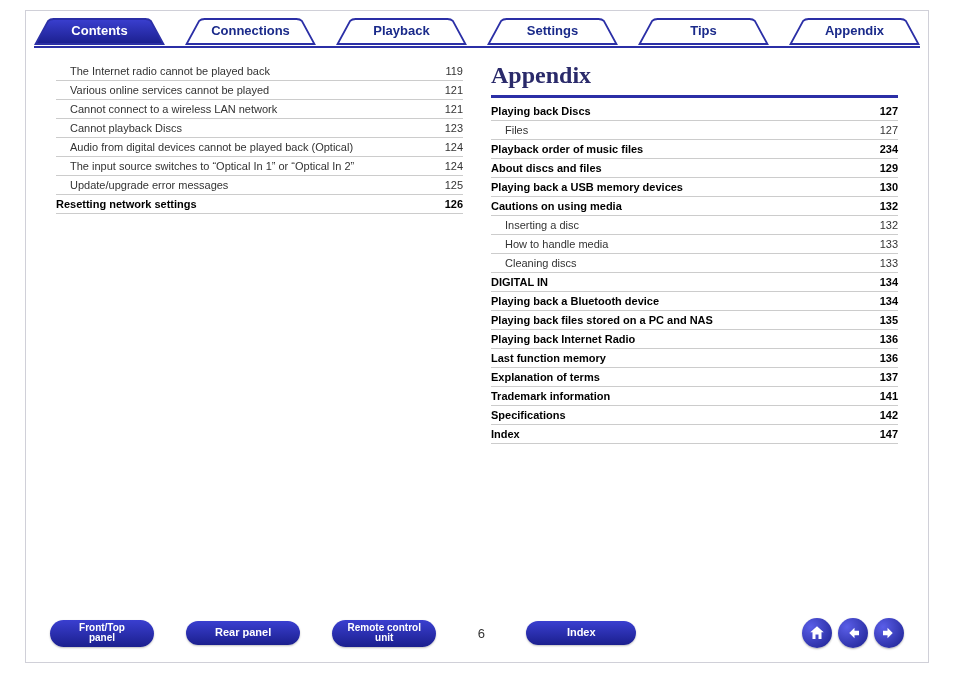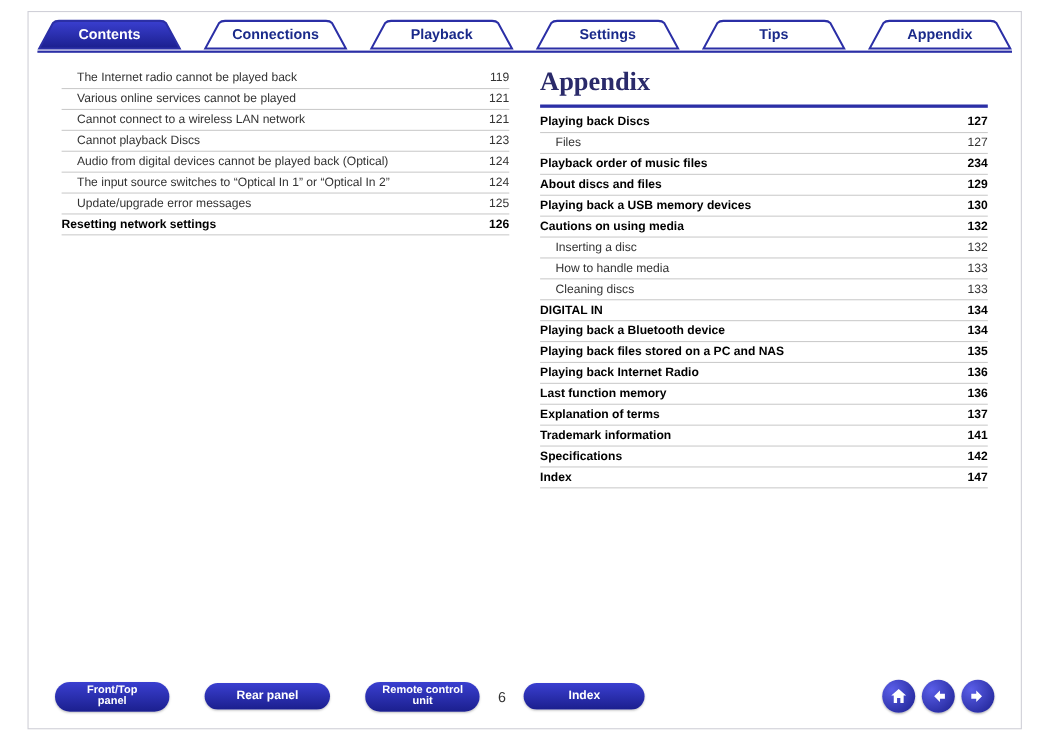--- a/index.html
+++ b/index.html
@@ -65,21 +65,21 @@
   }
   .section-rule { height:0; border-bottom: 3px solid #2b2fa6; margin-bottom: 4px; }
 
   
   .footer {
     position: absolute;
     left: 0; right: 0; bottom: 14px;
     display: flex;
     align-items: center;
     padding: 0 24px;
-    gap: 8px;
+    gap: 33px;
   }
   .pill {
     background: linear-gradient(#3a3fd0, #1b1f8e);
     color: #fff;
     font-size: 11px;
     font-weight: bold;
     text-align: center;
     padding: 6px 29px;
     border-radius: 16px;
     min-width: 104px;

